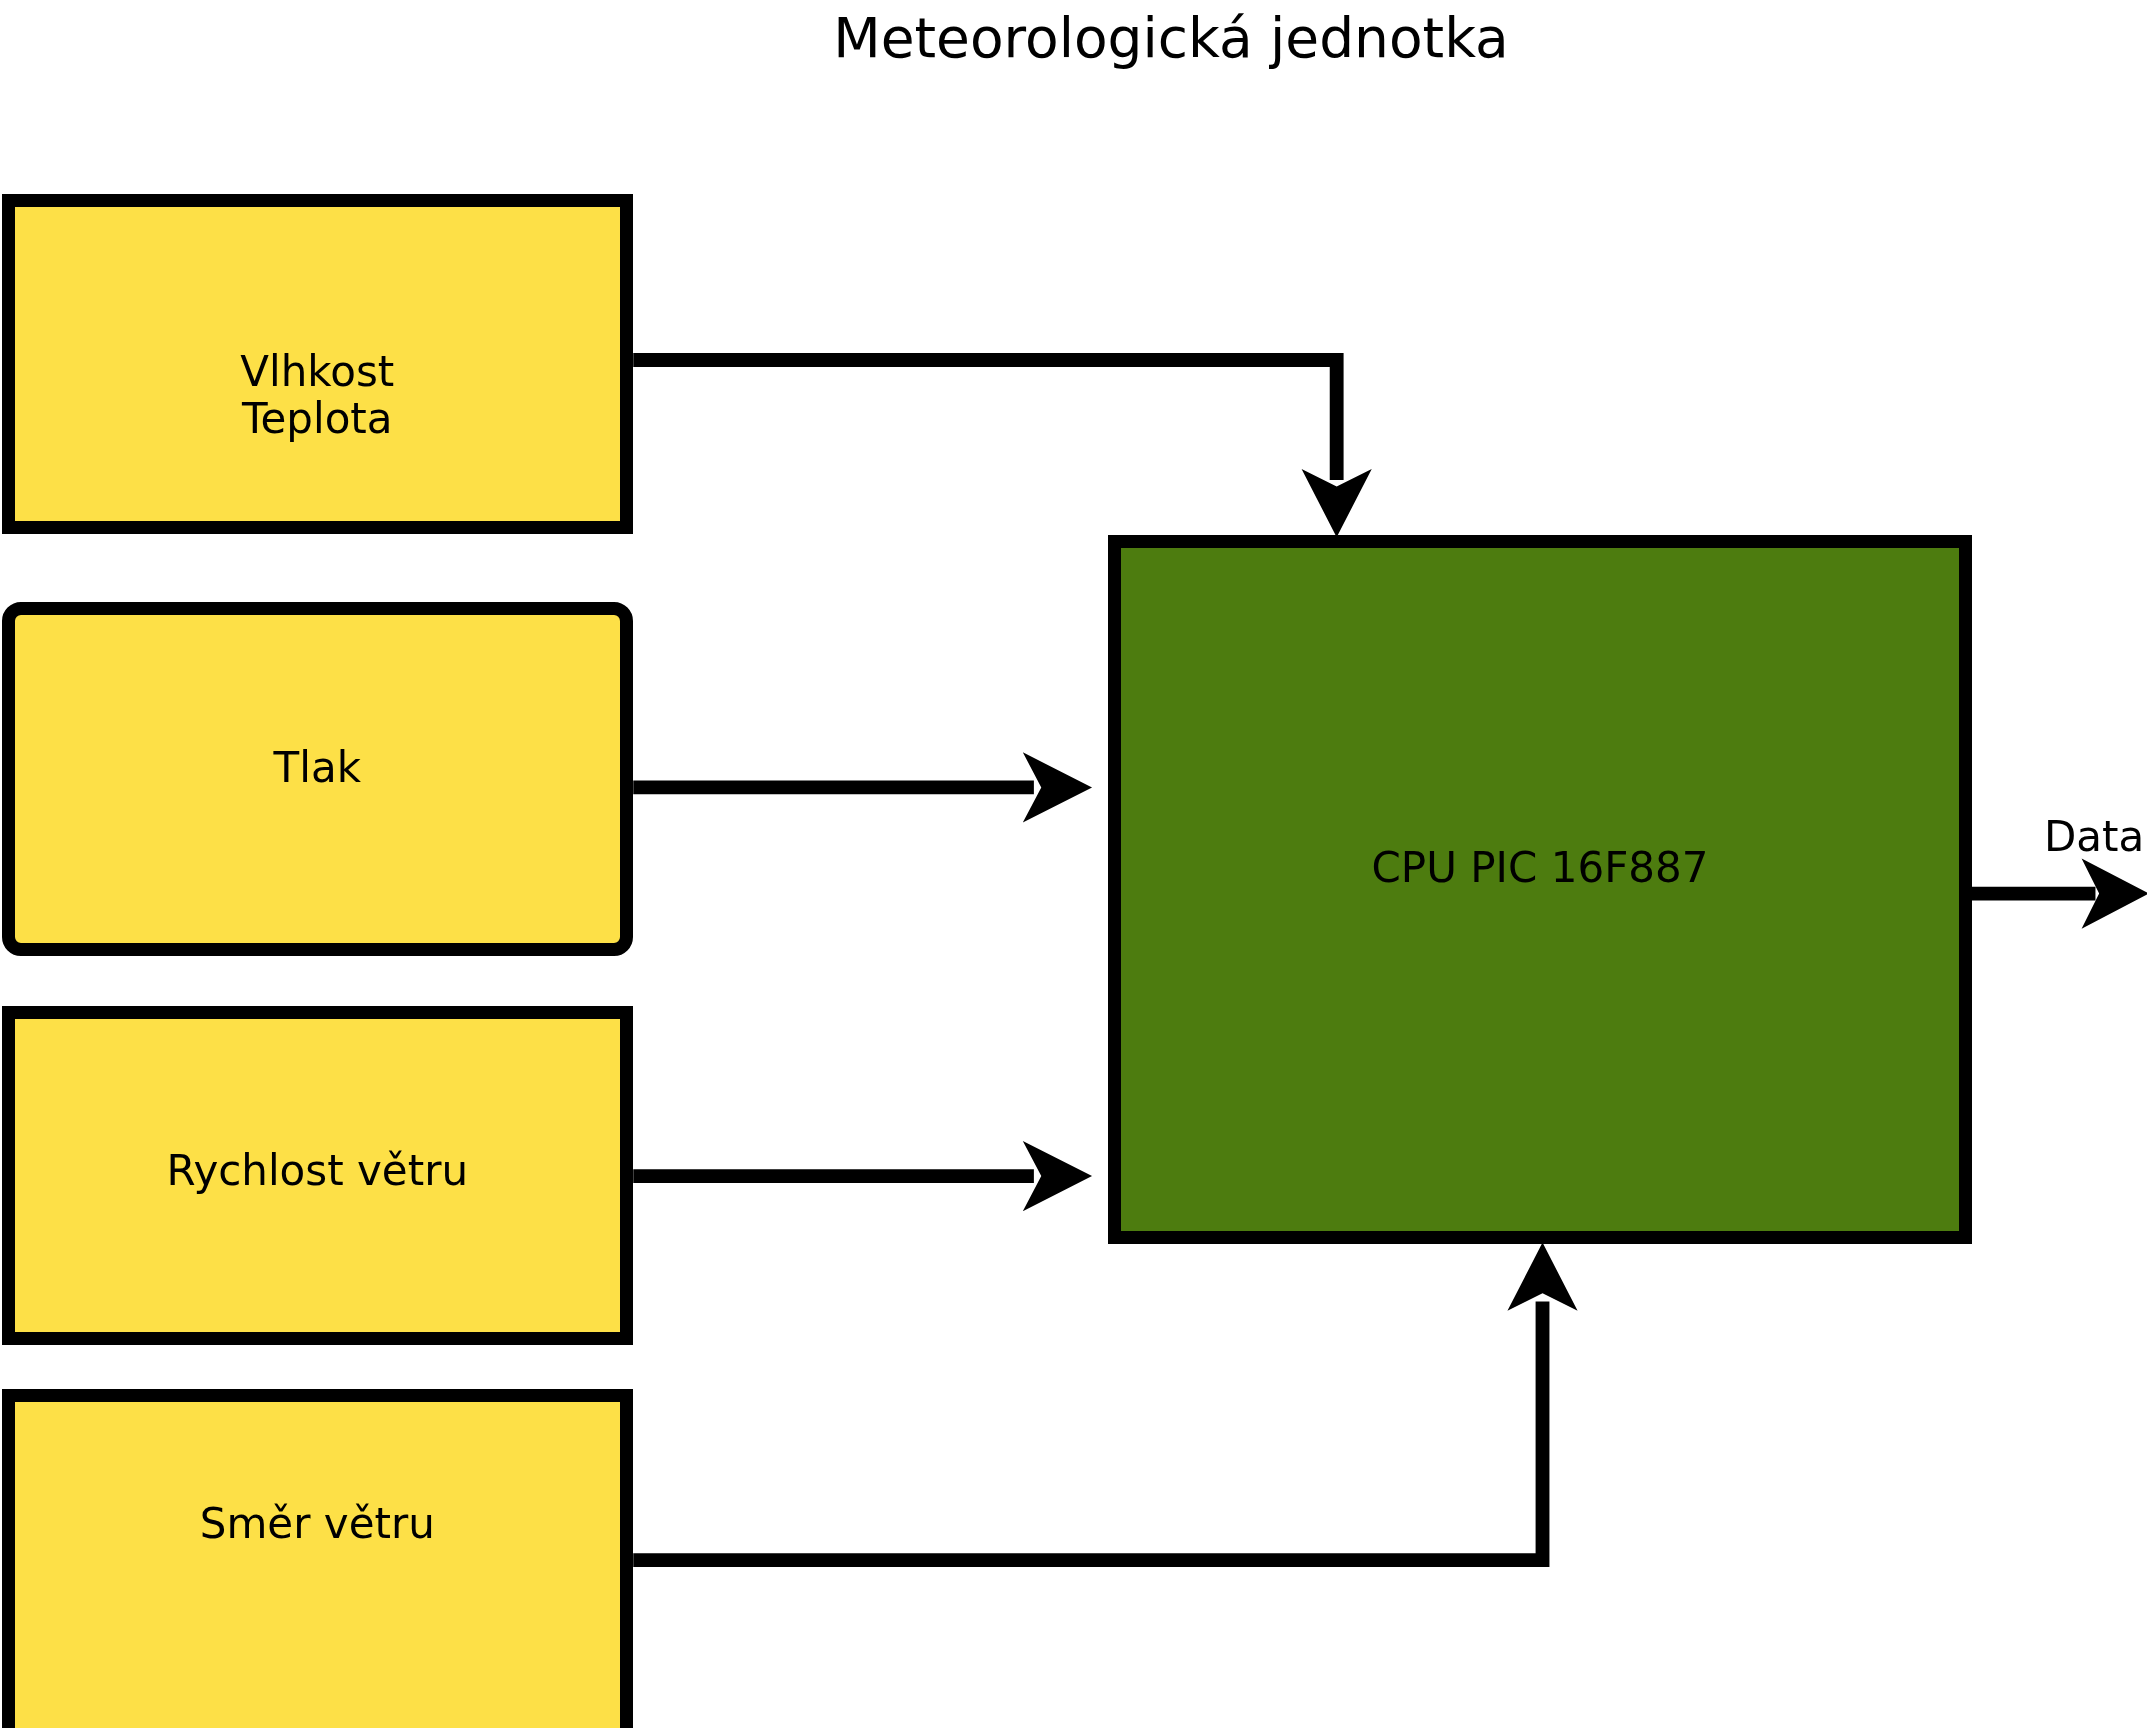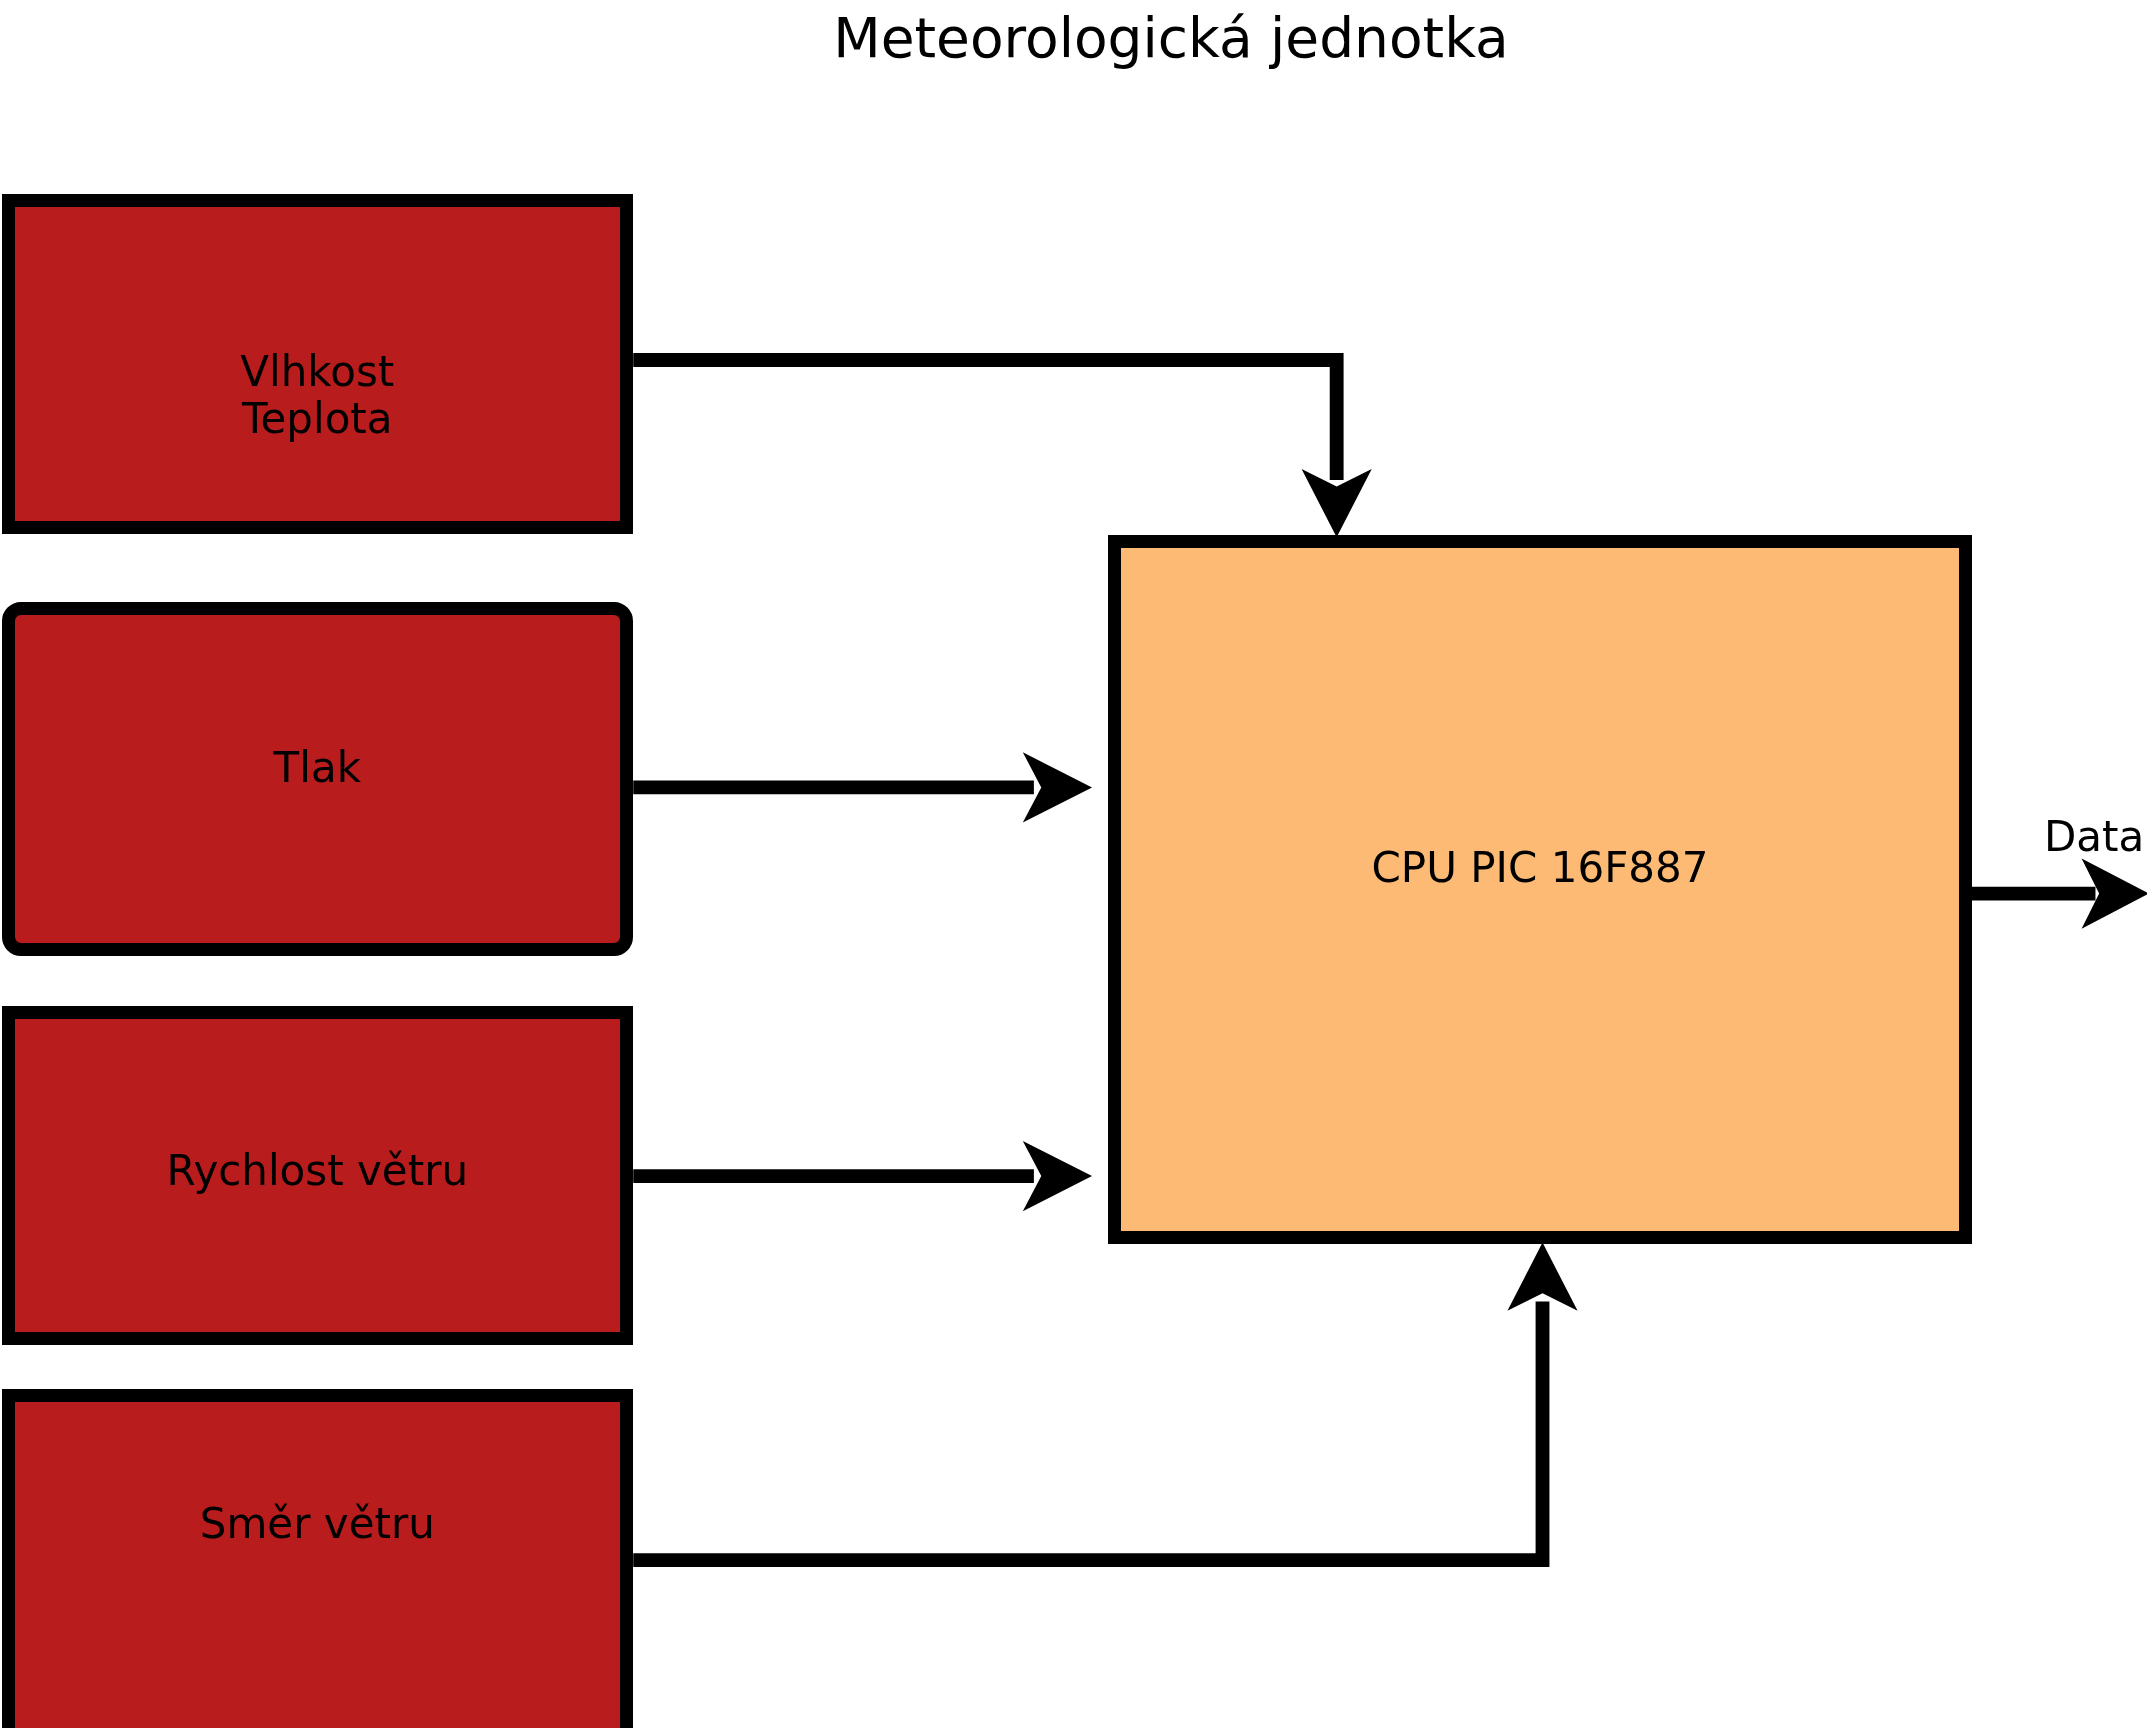--- a/index.html
+++ b/index.html
@@ -30,21 +30,21 @@
     top: 5.5px;
     transform: translateX(-50%);
     font-size: 55px;
     color: #000000;
     white-space: nowrap;
   }
   .sensor-box {
     position: absolute;
     box-sizing: border-box;
     border: 13px solid #000000;
-    background: #b91c1c;
+    background: #fde047;
     display: flex;
     align-items: center;
     justify-content: center;
     text-align: center;
   }
   .sensor-label {
     font-size: 42px;
     line-height: 1.12;
     color: #000000;
     white-space: pre-line;
@@ -60,21 +60,21 @@
   #box-wind-dir .sensor-label      { transform: translateY(-48px); }
 
   #box-cpu {
     position: absolute;
     left: 1108px;
     top: 535px;
     width: 864px;
     height: 709px;
     box-sizing: border-box;
     border: 13px solid #000000;
-    background: #fdba74;
+    background: #4d7c0f;
     display: flex;
     align-items: center;
     justify-content: center;
   }
   .cpu-label {
     font-size: 42px;
     color: #000000;
     transform: translateY(-22px);
     white-space: nowrap;
   }

